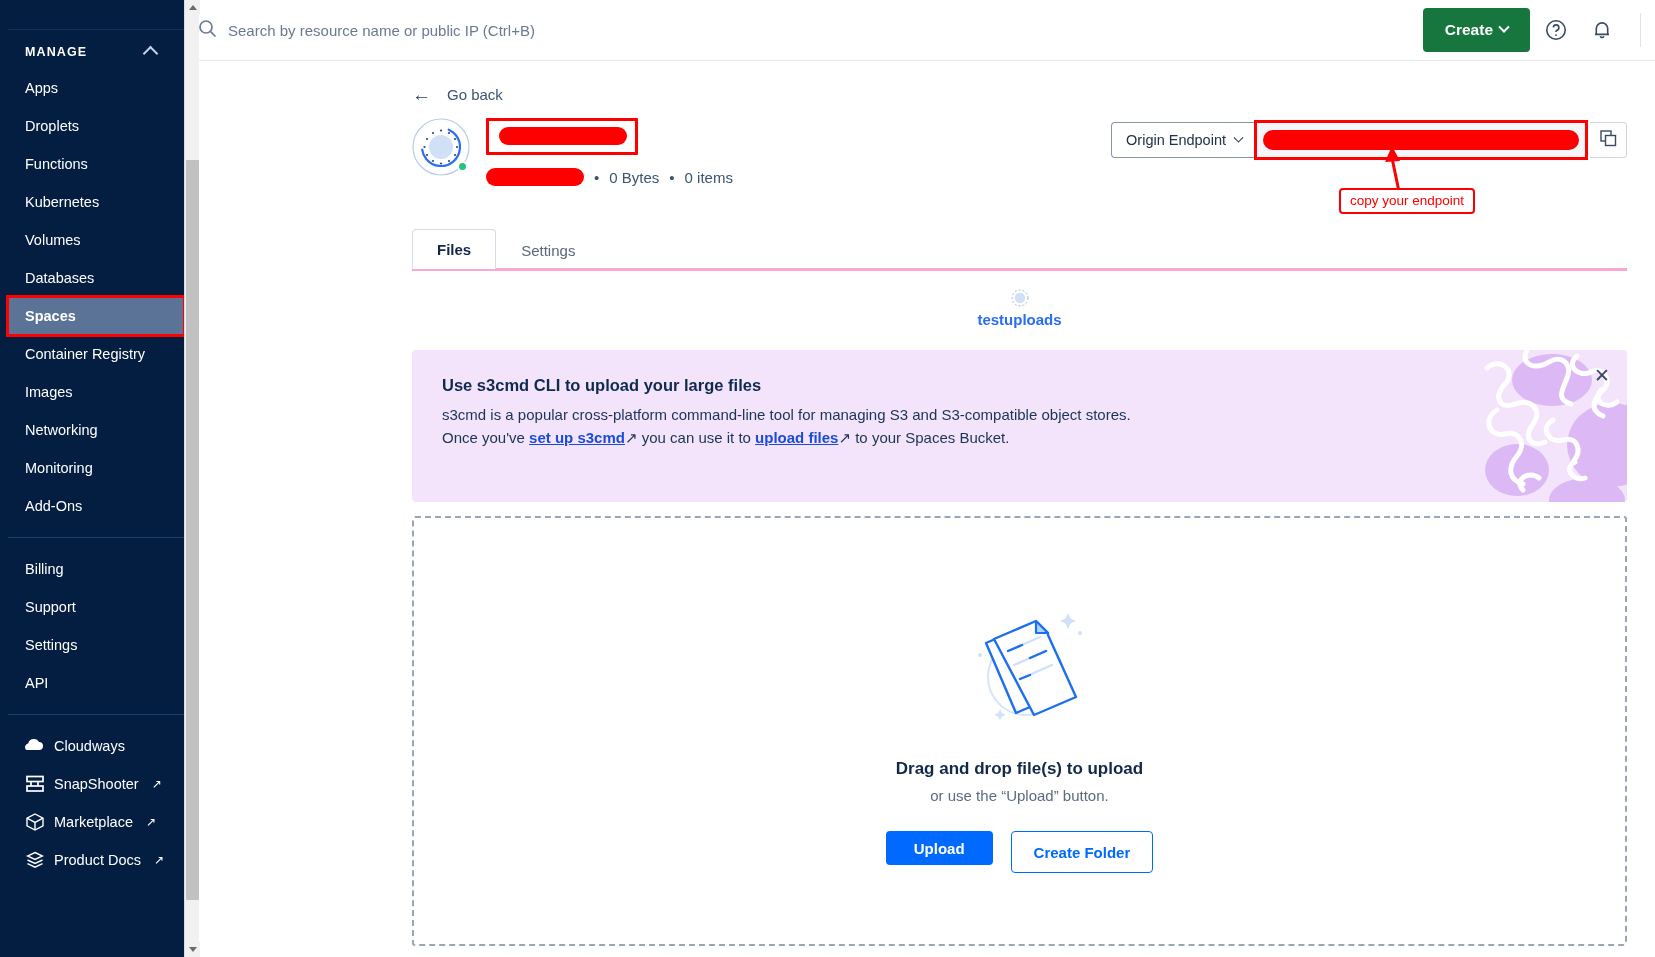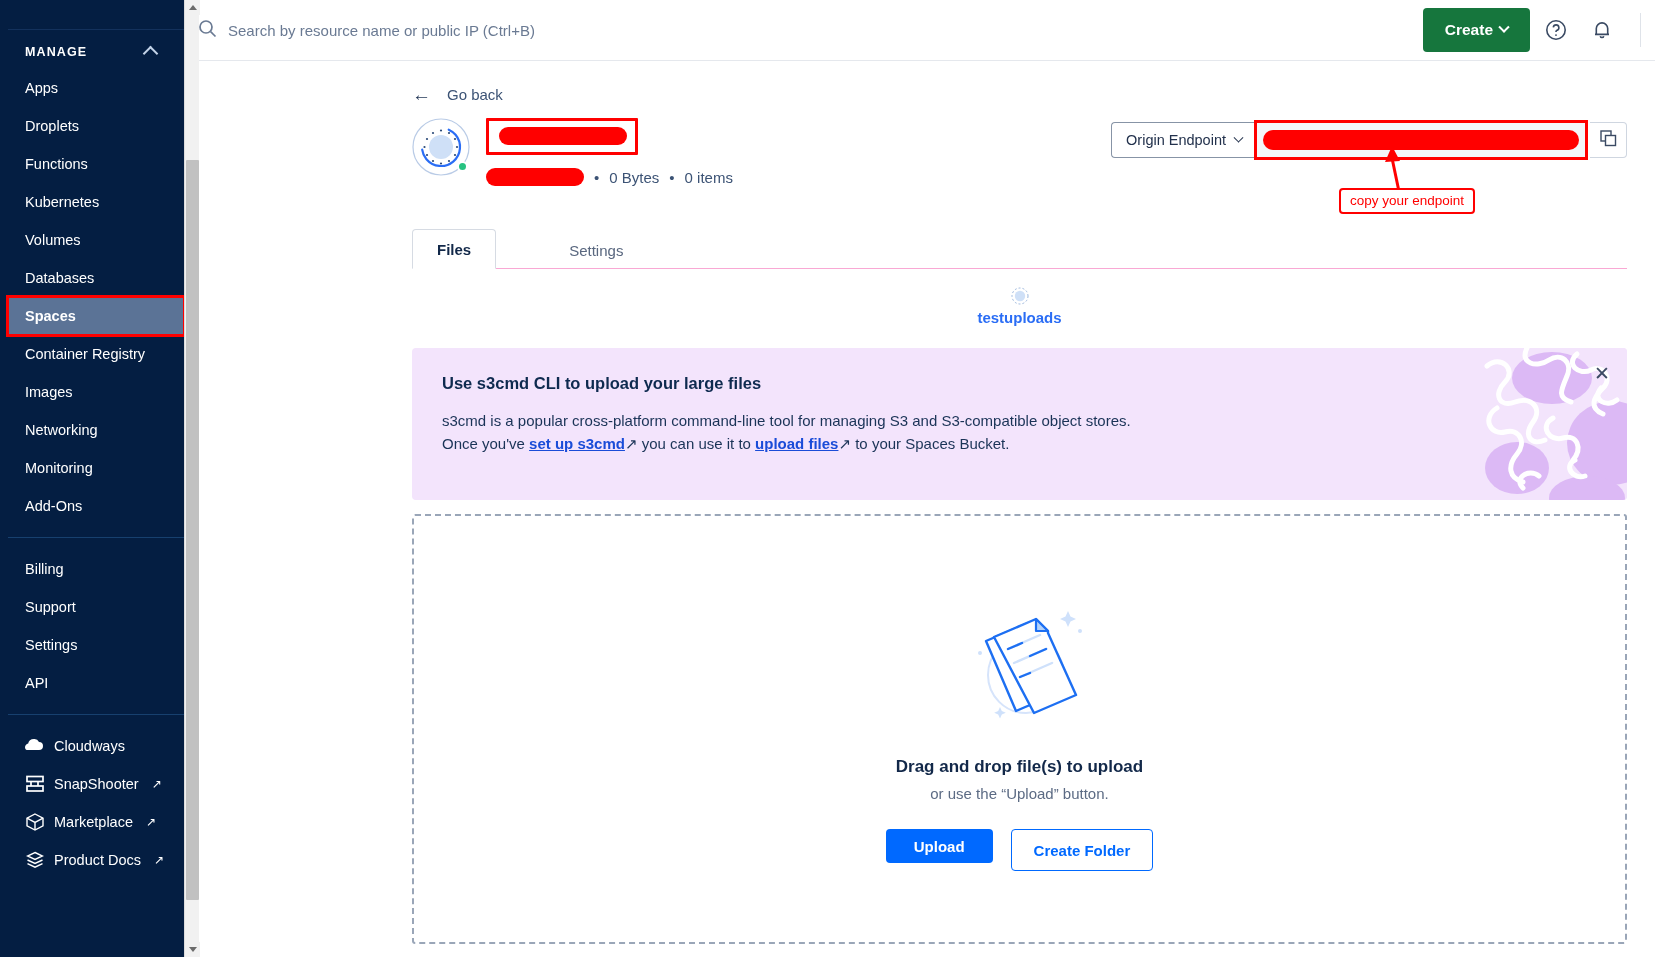--- a/index.html
+++ b/index.html
@@ -157,41 +157,41 @@
   
   .callout {
     position: absolute; left: 1155px; top: 188px;
     border: 2px solid #ff0000; border-radius: 4px; background: #fff;
     padding: 3px 9px 4px 9px; font-size: 13.5px; color: #ff0000;
     white-space: nowrap; z-index: 5;
   }
   .callout-arrow { position: absolute; left: 1150px; top: 140px; z-index: 5; pointer-events: none; }
 
   
-  .tabs { display: flex; align-items: flex-end; margin-top: 42px; border-bottom: 1px solid #f9a8d4; gap: 48px; }
+  .tabs { display: flex; align-items: flex-end; margin-top: 42px; border-bottom: 3px solid #f9a8d4; }
   .tab {
     padding: 11px 24px 10px 24px; font-size: 15px; color: #59677f; cursor: pointer;
     border: 1px solid transparent; border-bottom: none; position: relative; top: 1px;
   }
   .tab.active {
     color: #122849; font-weight: bold; background: #fff;
     border-color: #d6dbe3; border-radius: 4px 4px 0 0; border-bottom: 1px solid #fff;
   }
 
   .breadcrumb { display: flex; align-items: center; margin-top: 18px; flex-direction: column; }
   .breadcrumb-link { color: #2a6df5; font-size: 15px; font-weight: bold; cursor: pointer; }
 
   
   .banner {
     margin-top: 22px; background: #f3e4fc; border-radius: 4px;
     position: relative; overflow: hidden; height: 152px; padding: 26px 30px;
   }
   .banner-squiggles { position: absolute; right: 0; top: 0; height: 152px; width: 290px; opacity: 1; }
   .banner-title { font-size: 16.5px; font-weight: bold; color: #0e2a4f; position: relative; z-index: 2; }
-  .banner-body { margin-top: 16px; font-size: 15px; color: #1a3357; line-height: 1.55; position: relative; z-index: 2; }
+  .banner-body { margin-top: 8px; font-size: 15px; color: #1a3357; line-height: 1.55; position: relative; z-index: 2; }
   .banner a { color: #1a4cd8; font-weight: bold; text-decoration: underline; }
   .banner-close {
     position: absolute; right: 14px; top: 14px; width: 22px; height: 22px;
     display: flex; align-items: center; justify-content: center;
     cursor: pointer; color: #3c4a63; font-size: 19px; z-index: 3;
   }
 
   
   .dropzone {
     margin-top: 14px; border: 2px dashed #9aa6b8; border-radius: 3px;

